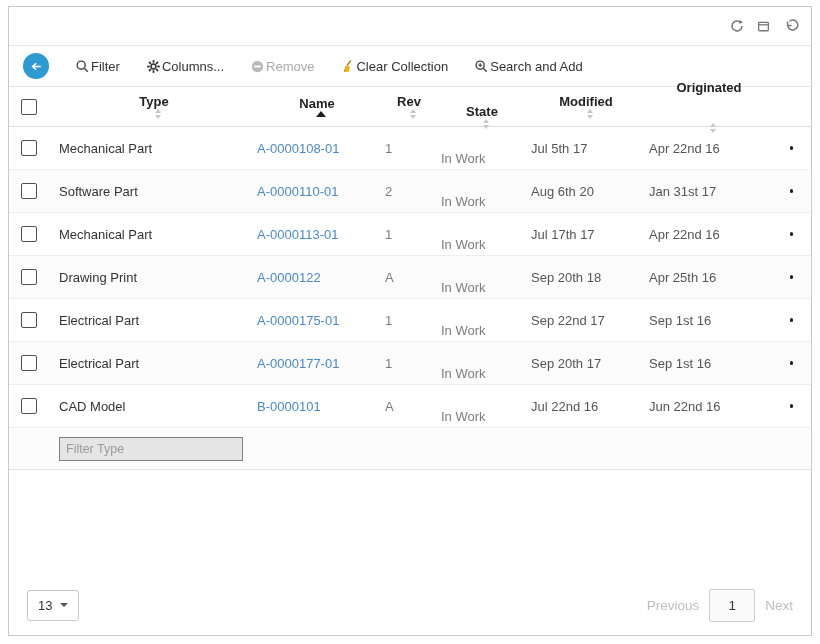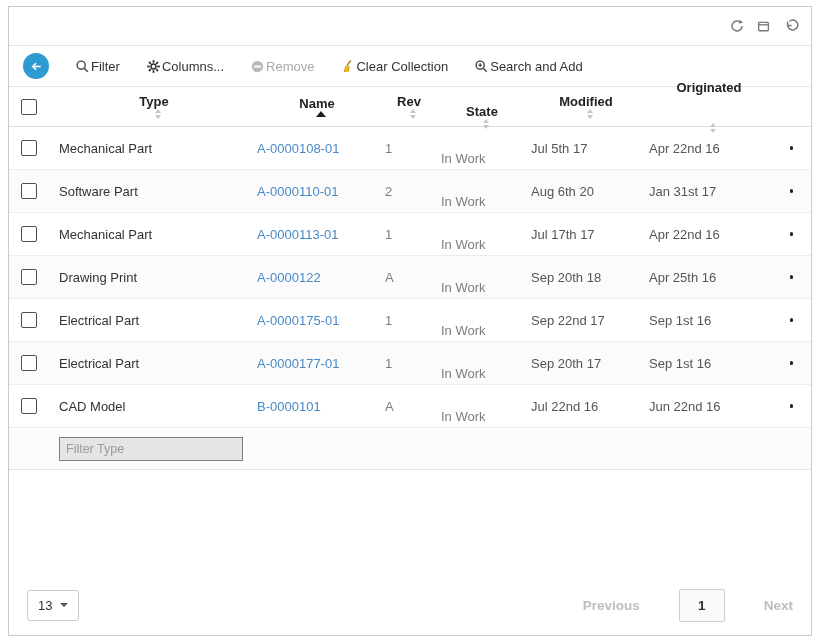--- a/index.html
+++ b/index.html
@@ -51,21 +51,21 @@
   .filter-row input{width:170px;height:18px;border:1px solid #7f7f7f;font-size:12.5px;padding:2px 6px;color:#333;font-family:"Liberation Sans",sans-serif;background:#e5e5e5;}
   .filter-row input::placeholder{color:#9a9a9a;}
 
   .spacer{flex:1;}
 
   
   .footer{height:60px;display:flex;align-items:center;padding:0 18px;}
   .page-size{display:flex;align-items:center;gap:8px;border:1px solid #c9c9c9;border-radius:3px;padding:7px 10px;font-size:13px;color:#333;cursor:pointer;background:#fff;}
   .caret-dn{width:0;height:0;border-left:4px solid transparent;border-right:4px solid transparent;border-top:4.5px solid #555;}
   .showing{margin-left:40px;font-size:13.5px;color:#333;}
-  .pager{margin-left:auto;display:flex;align-items:center;gap:39px;font-weight:bold;}
+  .pager{margin-left:auto;display:flex;align-items:center;gap:10px;}
   .pg-link{font-size:13.5px;color:#bdbdbd;cursor:default;}
   .pg-current{min-width:20px;text-align:center;border:1px solid #cfcfcf;background:#fafafa;border-radius:2px;padding:8px 12px;font-size:13.5px;color:#333;cursor:pointer;}
   svg{display:block;}
 </style>
 </head>
 <body>
 
 <div class="stage">
   <div class="panel">
 

